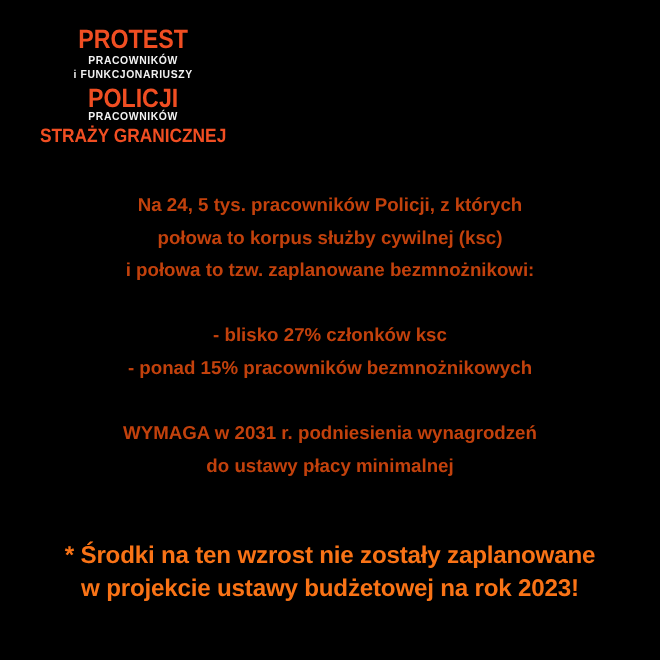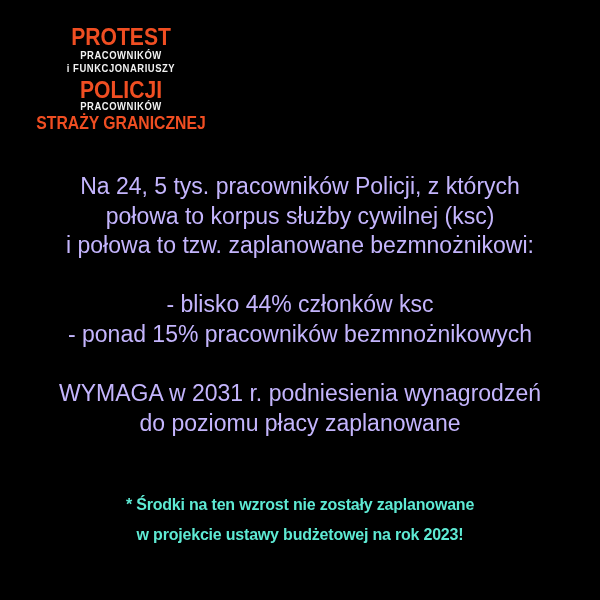--- a/index.html
+++ b/index.html
@@ -66,27 +66,27 @@
     width: 600px;
     text-align: center;
     line-height: 29.5px;
   }
   .intro    { top: 159px; }
   .bullets  { top: 277px; }
   .demand   { top: 366px; }
   .footnote { top: 477px; }
 
   .white-text {
-    color: #c4b5fd;
-    font-size: 23px;
-    font-weight: normal;
+    color: #c2410c;
+    font-size: 17px;
+    font-weight: bold;
   }
   .orange-text {
-    color: #5eead4;
-    font-size: 16px;
+    color: #f97316;
+    font-size: 22px;
     font-weight: bold;
     letter-spacing: -0.2px;
   }
 </style>
 </head>
 <body>
 
 <div class="poster">
 
   <div class="logo">
@@ -98,27 +98,27 @@
     <div class="medium">STRAŻY GRANICZNEJ</div>
   </div>
 
   <div class="block intro white-text">
     <span class="textline">Na 24, 5 tys. pracowników Policji, z których</span>
     <span class="textline">połowa to korpus służby cywilnej (ksc)</span>
     <span class="textline">i połowa to tzw. zaplanowane bezmnożnikowi:</span>
   </div>
 
   <div class="block bullets white-text">
-    <span class="textline">- blisko 44% członków ksc</span>
+    <span class="textline">- blisko 27% członków ksc</span>
     <span class="textline">- ponad 15% pracowników bezmnożnikowych</span>
   </div>
 
   <div class="block demand white-text">
     <span class="textline">WYMAGA w 2031 r. podniesienia wynagrodzeń</span>
-    <span class="textline">do poziomu płacy zaplanowane</span>
+    <span class="textline">do ustawy płacy minimalnej</span>
   </div>
 
   <div class="block footnote orange-text">
     <span class="textline">* Środki na ten wzrost nie zostały zaplanowane</span>
     <span class="textline">w projekcie ustawy budżetowej na rok 2023!</span>
   </div>
 
 </div>
 
 </body></html>

